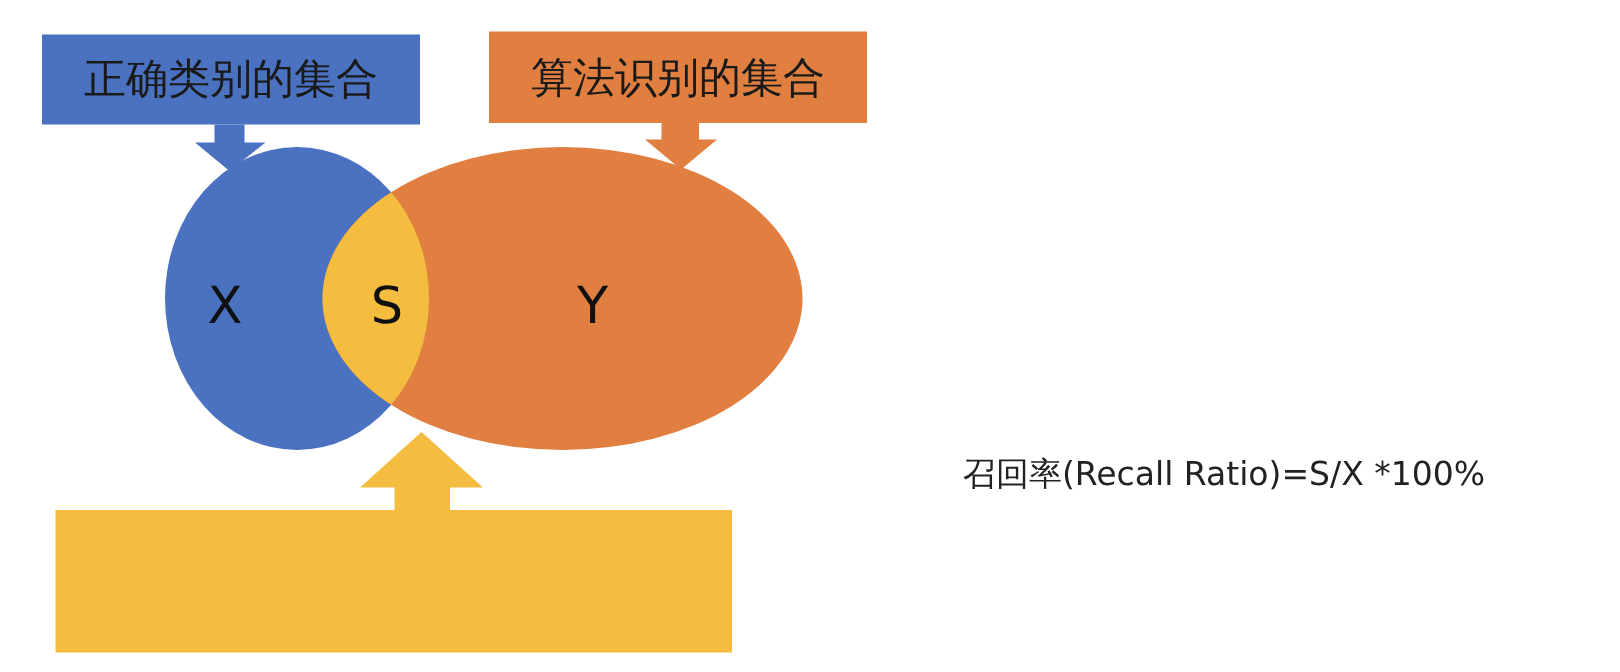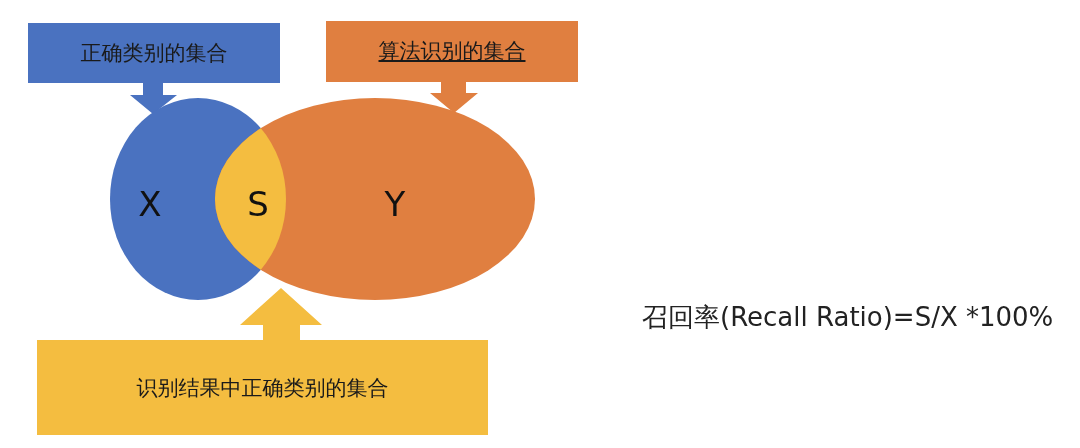--- a/index.html
+++ b/index.html
@@ -21,21 +21,21 @@
       width: 1080px;
       height: 448px;
     }
     .label-box-text {
       position: absolute;
       display: flex;
       align-items: center;
       justify-content: center;
       text-align: center;
       color: #1a1a1a;
-      font-size: 21px;
+      font-size: 28px;
       line-height: 1;
       white-space: nowrap;
     }
     .set-letter {
       position: absolute;
       font-family: "DejaVu Sans", "Liberation Sans", sans-serif;
       font-size: 34px;
       color: #111111;
       transform: translate(-50%, -50%);
       line-height: 1;
@@ -52,21 +52,21 @@
       justify-content: center;
       color: #1a1a1a;
       font-size: 21px;
       line-height: 28px;
     }
     .formulas {
       position: absolute;
       left: 642px;
       top: 300px;
       color: #222222;
-      font-size: 26px;
+      font-size: 22px;
       line-height: 34px;
       white-space: nowrap;
     }
     .formula-line {
       display: block;
     }
   </style>
 </head>
 <body>
 
@@ -91,25 +91,24 @@
 
   <ellipse cx="375" cy="199" rx="160" ry="101" fill="#f4bd40" clip-path="url(#clip-blue)"></ellipse>
 
   <rect x="37" y="340" width="451" height="95" fill="#f4bd40"></rect>
 
   <polygon points="263,341 263,325 240,325 281,288 322,325 300,325 300,341" fill="#f4bd40"></polygon>
 </svg>
 
 <div class="label-box-text" style="left:28px; top:23px; width:252px; height:60px;">正确类别的集合</div>
 
-<div class="label-box-text" style="left:326px; top:21px; width:252px; height:61px;text-decoration:underline;">算法识别的集合</div>
+<div class="label-box-text" style="left:326px; top:21px; width:252px; height:61px;">算法识别的集合</div>
 
 <div class="set-letter" style="left:150px; top:204px;">X</div>
 <div class="set-letter" style="left:258px; top:204px;">S</div>
 <div class="set-letter" style="left:395px; top:204px;">Y</div>
 
 <div class="bottom-text">
-  <span>识别结果中正确类别的集合</span>
 </div>
 
 <div class="formulas">
   <span class="formula-line">召回率(Recall Ratio)=S/X *100%</span>
 </div>
 
 </body></html>

